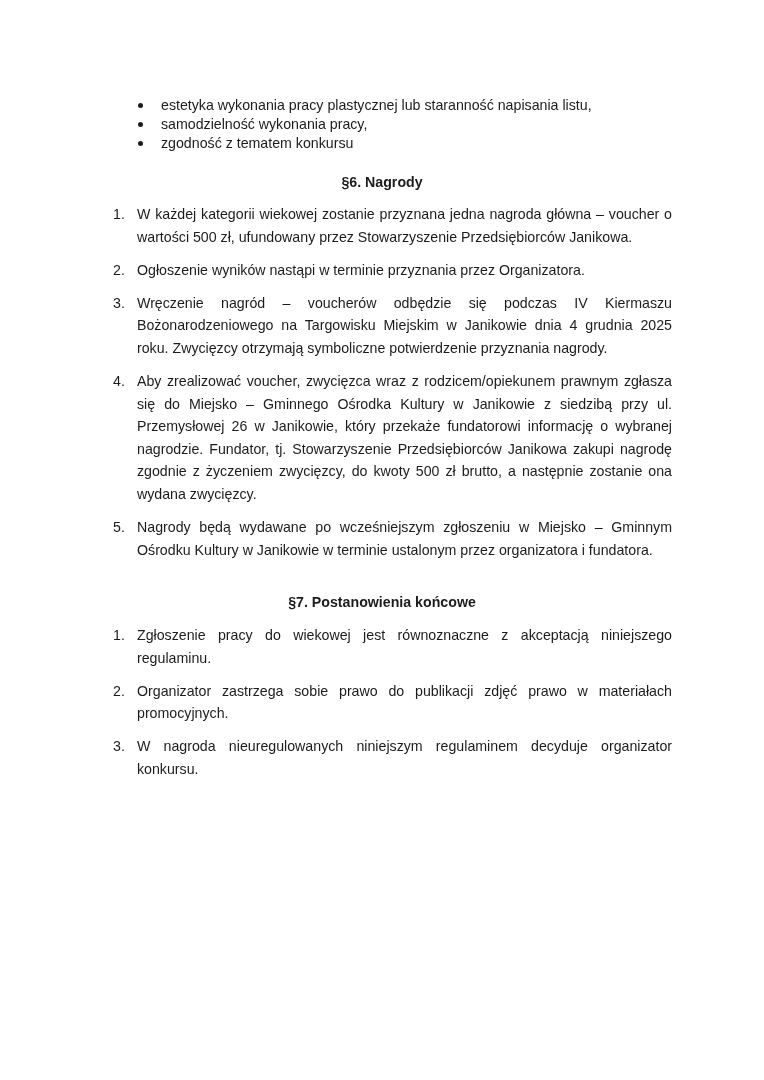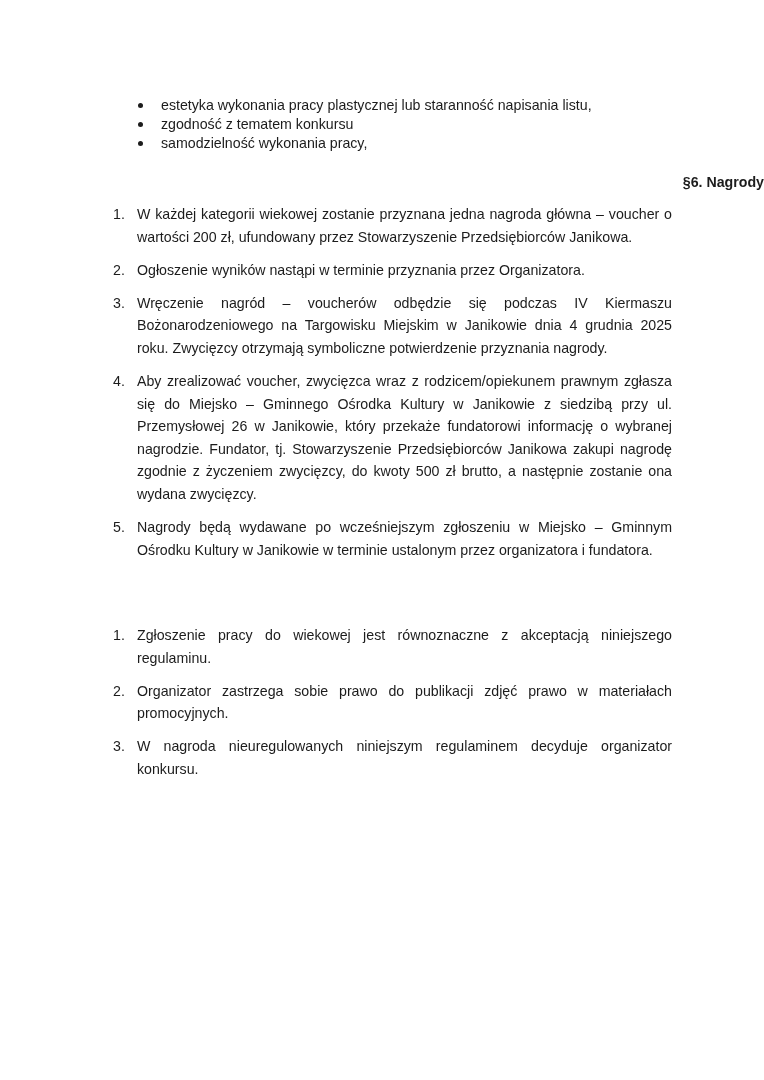--- a/index.html
+++ b/index.html
@@ -51,21 +51,21 @@
     }
     .heading {
       position: absolute;
       left: 0;
       width: 764px;
       text-align: center;
       font-weight: bold;
       font-size: 14.2px;
       line-height: 20px;
     }
-    .h6 { top: 168px; text-align: right; }
+    .h6 { top: 168px; }
     .h7 { top: 588px; }
 
     .olist {
       position: absolute;
       left: 108px;
       width: 564px;
       margin: 0;
       padding: 0;
       list-style: none;
     }
@@ -92,53 +92,54 @@
 
 <div class="page">
 
   <ul class="bullets">
     <li>
       <span class="bullet-dot"></span>
       <span>estetyka wykonania pracy plastycznej lub staranność napisania listu,</span>
     </li>
     <li>
       <span class="bullet-dot"></span>
-      <span>zgodność z tematem konkursu</span>
+      <span>samodzielność wykonania pracy,</span>
     </li>
     <li>
       <span class="bullet-dot"></span>
-      <span>samodzielność wykonania pracy,</span>
+      <span>zgodność z tematem konkursu</span>
     </li>
   </ul>
 
   <div class="heading h6">§6. Nagrody</div>
 
   <ol class="olist ol6">
     <li>
       <span class="num">1.</span>
-      <span class="txt">W każdej kategorii wiekowej zostanie przyznana jedna nagroda główna – voucher o wartości 200 zł, ufundowany przez Stowarzyszenie Przedsiębiorców Janikowa.</span>
+      <span class="txt">W każdej kategorii wiekowej zostanie przyznana jedna nagroda główna – voucher o wartości 500 zł, ufundowany przez Stowarzyszenie Przedsiębiorców Janikowa.</span>
     </li>
     <li>
       <span class="num">2.</span>
       <span class="txt">Ogłoszenie wyników nastąpi  w terminie przyznania przez Organizatora.</span>
     </li>
     <li>
       <span class="num">3.</span>
       <span class="txt">Wręczenie nagród – voucherów odbędzie się podczas IV Kiermaszu Bożonarodzeniowego na Targowisku Miejskim w Janikowie dnia 4 grudnia 2025 roku.  Zwycięzcy otrzymają symboliczne potwierdzenie przyznania nagrody.</span>
     </li>
     <li>
       <span class="num">4.</span>
       <span class="txt">Aby zrealizować voucher, zwycięzca wraz z rodzicem/opiekunem prawnym zgłasza się do Miejsko – Gminnego Ośrodka Kultury w Janikowie z siedzibą przy ul. Przemysłowej 26 w Janikowie, który przekaże fundatorowi informację o wybranej nagrodzie. Fundator, tj. Stowarzyszenie Przedsiębiorców Janikowa zakupi nagrodę zgodnie z życzeniem zwycięzcy, do kwoty 500 zł brutto, a następnie zostanie ona wydana zwycięzcy.</span>
     </li>
     <li>
       <span class="num">5.</span>
       <span class="txt">Nagrody będą wydawane po wcześniejszym zgłoszeniu w Miejsko – Gminnym Ośrodku Kultury w Janikowie  w terminie ustalonym przez organizatora i fundatora.</span>
     </li>
   </ol>
 
+  <div class="heading h7">§7. Postanowienia końcowe</div>
 
   <ol class="olist ol7">
     <li>
       <span class="num">1.</span>
       <span class="txt">Zgłoszenie pracy do wiekowej jest równoznaczne z akceptacją niniejszego regulaminu.</span>
     </li>
     <li>
       <span class="num">2.</span>
       <span class="txt">Organizator zastrzega sobie prawo do publikacji zdjęć prawo w materiałach promocyjnych.</span>
     </li>

